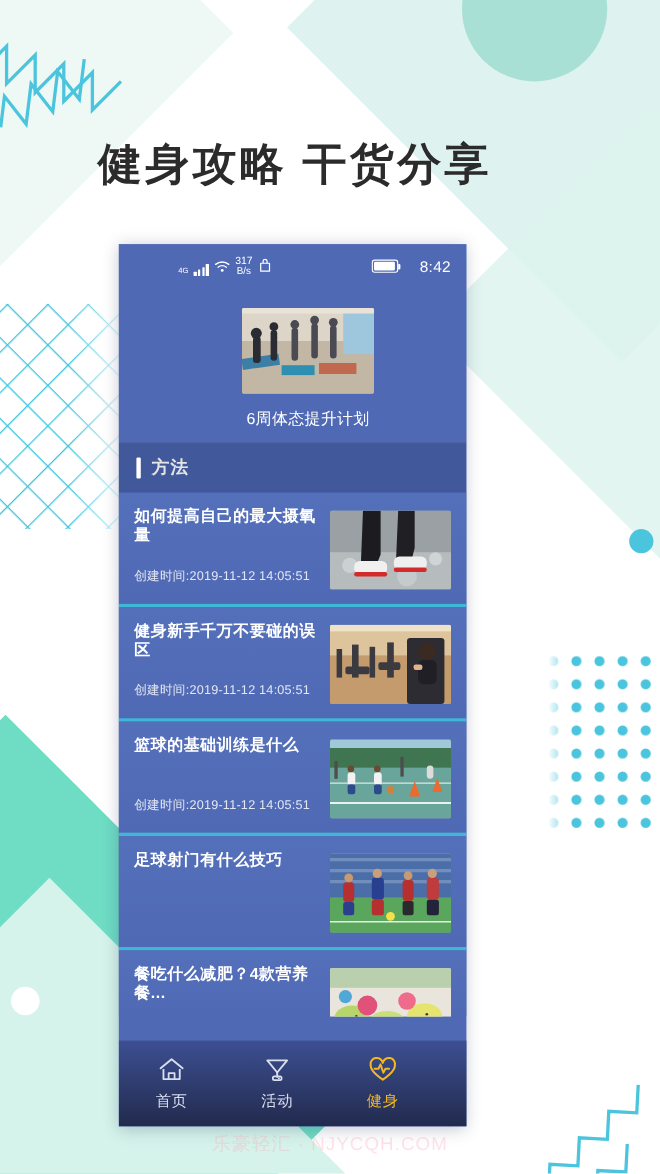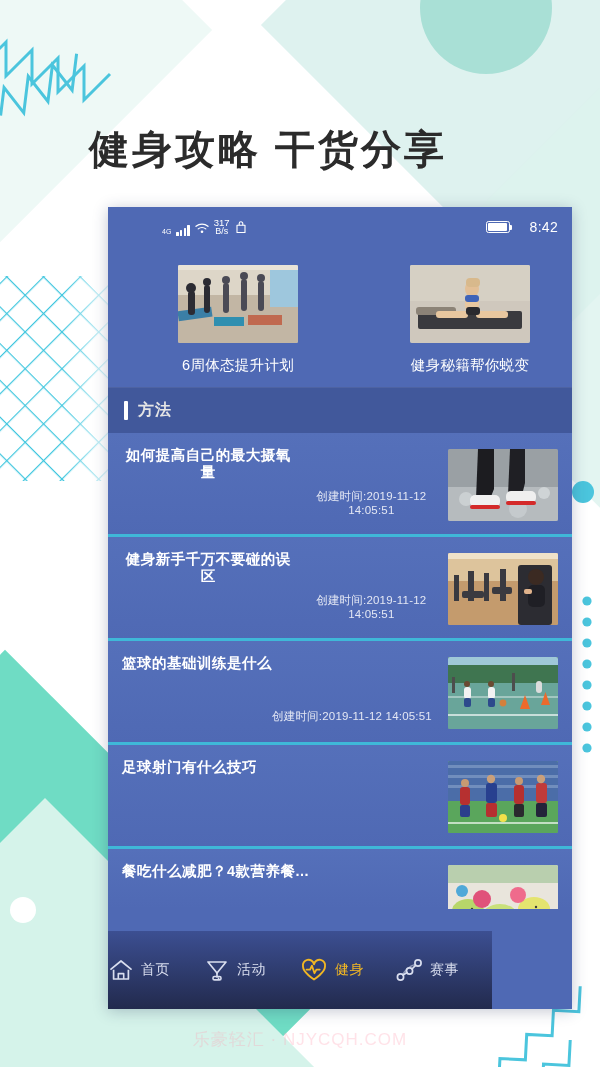--- a/index.html
+++ b/index.html
@@ -94,22 +94,22 @@
     font-size: 40px;
     font-weight: 700;
     letter-spacing: 3px;
     color: #2b2b2b;
     z-index: 6;
   }
 
   
   .phone {
     position: absolute;
-    top: 207px; left: 108px;
-    width: 464px; height: 802px;
+    top: 222px; left: 108px;
+    width: 316px; height: 802px;
     background: #4f69b4;
     box-shadow: 0 2px 14px rgba(40,50,90,.28);
     overflow: hidden;
     z-index: 8;
   }
 
   
   .statusbar {
     height: 40px;
     display: flex;
@@ -185,21 +185,21 @@
   
   .list { background: #4f69b4; }
   .list-item {
     position: relative;
     height: 104px;
     padding: 14px 14px 0 14px;
     display: flex;
     border-bottom: 3px solid #3fb8d8;
     background: linear-gradient(180deg, #5570ba 0%, #4f69b4 100%);
   }
-  .li-text { flex: 1; display: flex; flex-direction: row; text-align: center; }
+  .li-text { flex: 1; display: flex; flex-direction: column; }
   .li-title {
     color: #ffffff;
     font-size: 14.5px;
     font-weight: 700;
     letter-spacing: .5px;
     line-height: 1.2;
   }
   .li-time {
     color: #e3e7f4;
     font-size: 11.5px;
@@ -223,21 +223,21 @@
     position: absolute;
     left: 0; bottom: 0;
     width: 384px; height: 78px;
     background: linear-gradient(180deg, #3c4f92 0%, #222a4d 100%);
     display: flex;
     align-items: center;
     z-index: 4;
   }
   .tab {
     flex: 1;
-    display: flex; 
+    display: flex; flex-direction: column;
     align-items: center; gap: 7px;
     color: #d9deef;
   }
   .tab.active { color: #f2b723; }
   .tab svg { display: block; }
   .tab-label { font-size: 14px; letter-spacing: .5px; }
 
   
   .watermark {
     position: absolute;
@@ -383,38 +383,20 @@
               <circle cx="66" cy="11" r="4"></circle>
               <rect x="80" y="16" width="6" height="30" rx="3"></rect>
               <circle cx="83" cy="13" r="4"></circle>
             </g>
             <rect x="0" y="0" width="120" height="5" fill="#e9e3d7"></rect>
           </svg>
         </div>
         <div class="feature-label">6周体态提升计划</div>
       </div>
 
-      <div class="feature-card">
-        <div class="feature-thumb">
-          <svg viewBox="0 0 120 78" preserveAspectRatio="none">
-            <rect width="120" height="78" fill="#cfc8bd"></rect>
-            <rect y="0" width="120" height="36" fill="#d6d0c4"></rect>
-            <rect x="8" y="46" width="104" height="18" rx="2" fill="#3a3a3e"></rect>
-            <rect x="6" y="42" width="40" height="8" rx="3" fill="#8c8377"></rect>
-            <ellipse cx="62" cy="24" rx="7" ry="8" fill="#e3bf96"></ellipse>
-            <rect x="56" y="13" width="14" height="9" rx="4" fill="#d8b98c"></rect>
-            <rect x="55" y="30" width="14" height="16" rx="5" fill="#e8c79f"></rect>
-            <rect x="55" y="30" width="14" height="7" rx="3" fill="#3f63b8"></rect>
-            <rect x="26" y="46" width="32" height="7" rx="3" fill="#e8c79f"></rect>
-            <rect x="66" y="46" width="32" height="7" rx="3" fill="#e8c79f"></rect>
-            <rect x="56" y="42" width="14" height="8" rx="3" fill="#2a2a2e"></rect>
-          </svg>
-        </div>
-        <div class="feature-label">健身秘籍帮你蜕变</div>
-      </div>
 
     </div>
 
     <div class="section-head">
       <span class="section-bar"></span>
       <span class="section-title">方法</span>
     </div>
 
     <div class="list">
 

